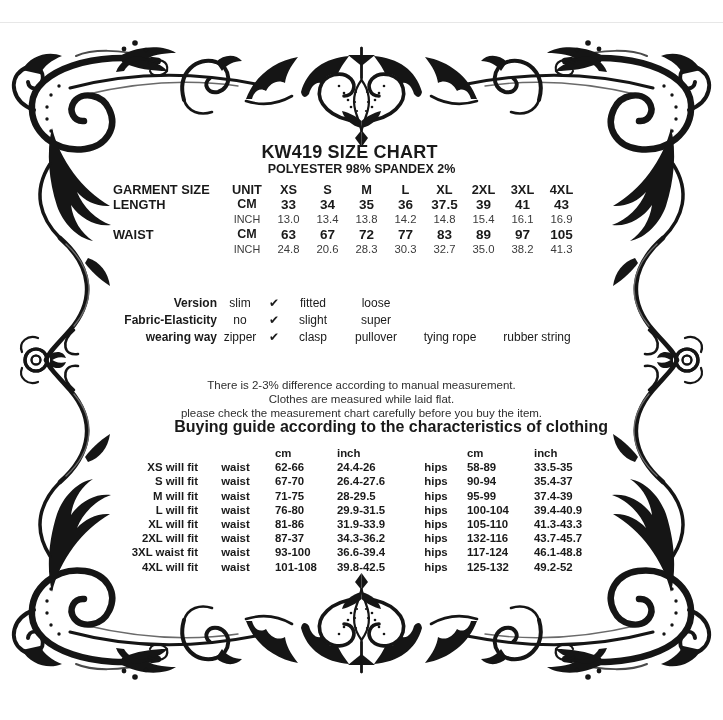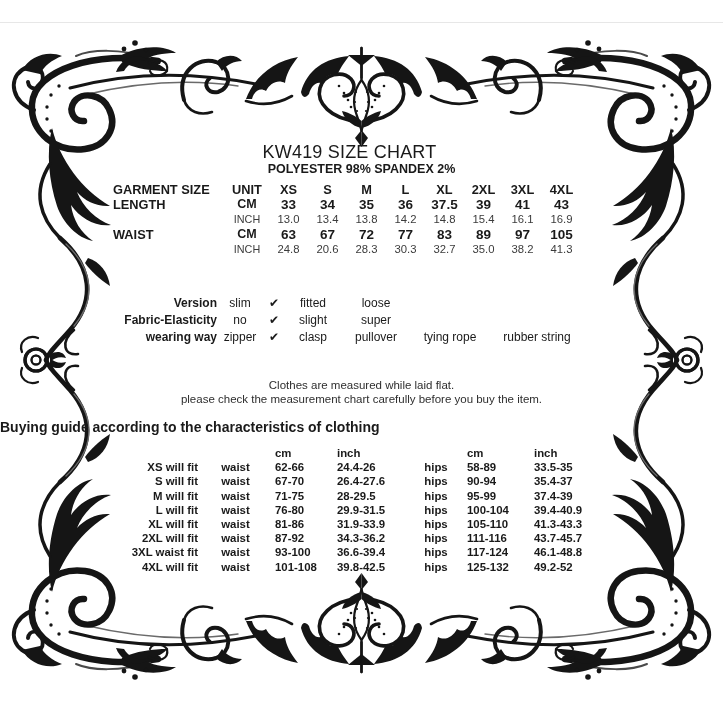--- a/index.html
+++ b/index.html
@@ -3,21 +3,21 @@
 <meta charset="utf-8">
 <style>
   html,body{margin:0;padding:0;background:#fff;}
   .page{position:relative;width:723px;height:720px;background:#ffffff;overflow:hidden;
         font-family:"Liberation Sans",sans-serif;color:#1a1a1a;}
   .frame-svg{position:absolute;left:0;top:0;z-index:0;}
   .top-line{position:absolute;left:0;top:22px;width:723px;height:1px;background:#e7e7e7;z-index:0;}
   .content{position:absolute;left:0;top:0;width:723px;height:720px;z-index:1;}
 
   .title{position:absolute;left:0;top:142px;width:699px;text-align:center;
-         font-size:18px;font-weight:normal;line-height:20px;letter-spacing:0.2px;}
+         font-size:18px;font-weight:bold;line-height:20px;letter-spacing:0.2px;}
   .subtitle{position:absolute;left:0;top:162px;width:723px;text-align:center;
          font-size:12.5px;font-weight:bold;line-height:15px;}
 
   
   .size-table{position:absolute;left:113px;top:182px;}
   .st-row{display:grid;grid-template-columns:112px 44px repeat(8,39px);height:15px;}
   .st-row .c{display:block;text-align:center;font-weight:bold;font-size:12.8px;line-height:15px;white-space:nowrap;}
   .st-row .lbl{text-align:left;}
   .st-cm .v{font-size:13.5px;}
   .st-cm .unit{font-size:12.5px;}
@@ -30,22 +30,22 @@
   .cc{display:block;text-align:center;font-size:12px;line-height:17px;white-space:nowrap;}
   .cc.lbl{font-weight:bold;text-align:right;}
   .chk{font-family:"DejaVu Sans",sans-serif;font-weight:bold;font-size:12px;}
   .chk2{margin-left:5px;}
   .chk2:empty{display:none;}
 
   
   .notes{position:absolute;left:0;top:378px;width:723px;text-align:center;
          font-size:11.5px;line-height:14px;color:#2e2e2e;}
   .notes p{margin:0;}
-  .guide-title{position:absolute;left:0;top:419px;width:608px;text-align:left;
-         font-size:14px;font-weight:bold;line-height:16px;}
+  .guide-title{position:absolute;left:0;top:419px;width:608px;text-align:right;
+         font-size:16px;font-weight:bold;line-height:16px;}
 
   
   .fit-table{position:absolute;left:110px;top:446px;}
   .ft-row{display:grid;grid-template-columns:88px 75px 62px 72px 58px 67px 80px;height:14.2px;}
   .fc{display:block;font-size:11.4px;font-weight:bold;line-height:14.2px;white-space:nowrap;}
   .fc.s{text-align:right;}
   .fc.w,.fc.h{text-align:center;}
   .fc.cmv,.fc.inv{text-align:left;padding-left:2px;}
 </style>
 </head>
@@ -219,20 +219,21 @@
         <span class="cc">zipper</span>
         <span class="cc chk">✔</span>
         <span class="cc"><span>clasp</span></span>
         <span class="cc">pullover</span>
         <span class="cc">tying rope</span>
         <span class="cc">rubber string</span>
       </div>
     </div>
 
     <div class="notes">
+      <p>There is 2-3% difference according to manual measurement.</p>
       <p>Clothes are measured while laid flat.</p>
       <p>please check the measurement chart carefully before you buy the item.</p>
     </div>
     <div class="guide-title">Buying guide according to the characteristics of clothing</div>
 
     <div class="fit-table">
       <div class="ft-row ft-head">
         <span class="fc s"></span>
         <span class="fc w"></span>
         <span class="fc cmv">cm</span>
@@ -282,24 +283,24 @@
         <span class="fc w">waist</span>
         <span class="fc cmv">81-86</span>
         <span class="fc inv">31.9-33.9</span>
         <span class="fc h">hips</span>
         <span class="fc cmv">105-110</span>
         <span class="fc inv">41.3-43.3</span>
       </div>
       <div class="ft-row">
         <span class="fc s">2XL will fit</span>
         <span class="fc w">waist</span>
-        <span class="fc cmv">87-92</span>
+        <span class="fc cmv">87-37</span>
         <span class="fc inv">34.3-36.2</span>
         <span class="fc h">hips</span>
-        <span class="fc cmv">111-116</span>
+        <span class="fc cmv">132-116</span>
         <span class="fc inv">43.7-45.7</span>
       </div>
       <div class="ft-row">
         <span class="fc s">3XL waist fit</span>
         <span class="fc w">waist</span>
         <span class="fc cmv">93-100</span>
         <span class="fc inv">36.6-39.4</span>
         <span class="fc h">hips</span>
         <span class="fc cmv">117-124</span>
         <span class="fc inv">46.1-48.8</span>

